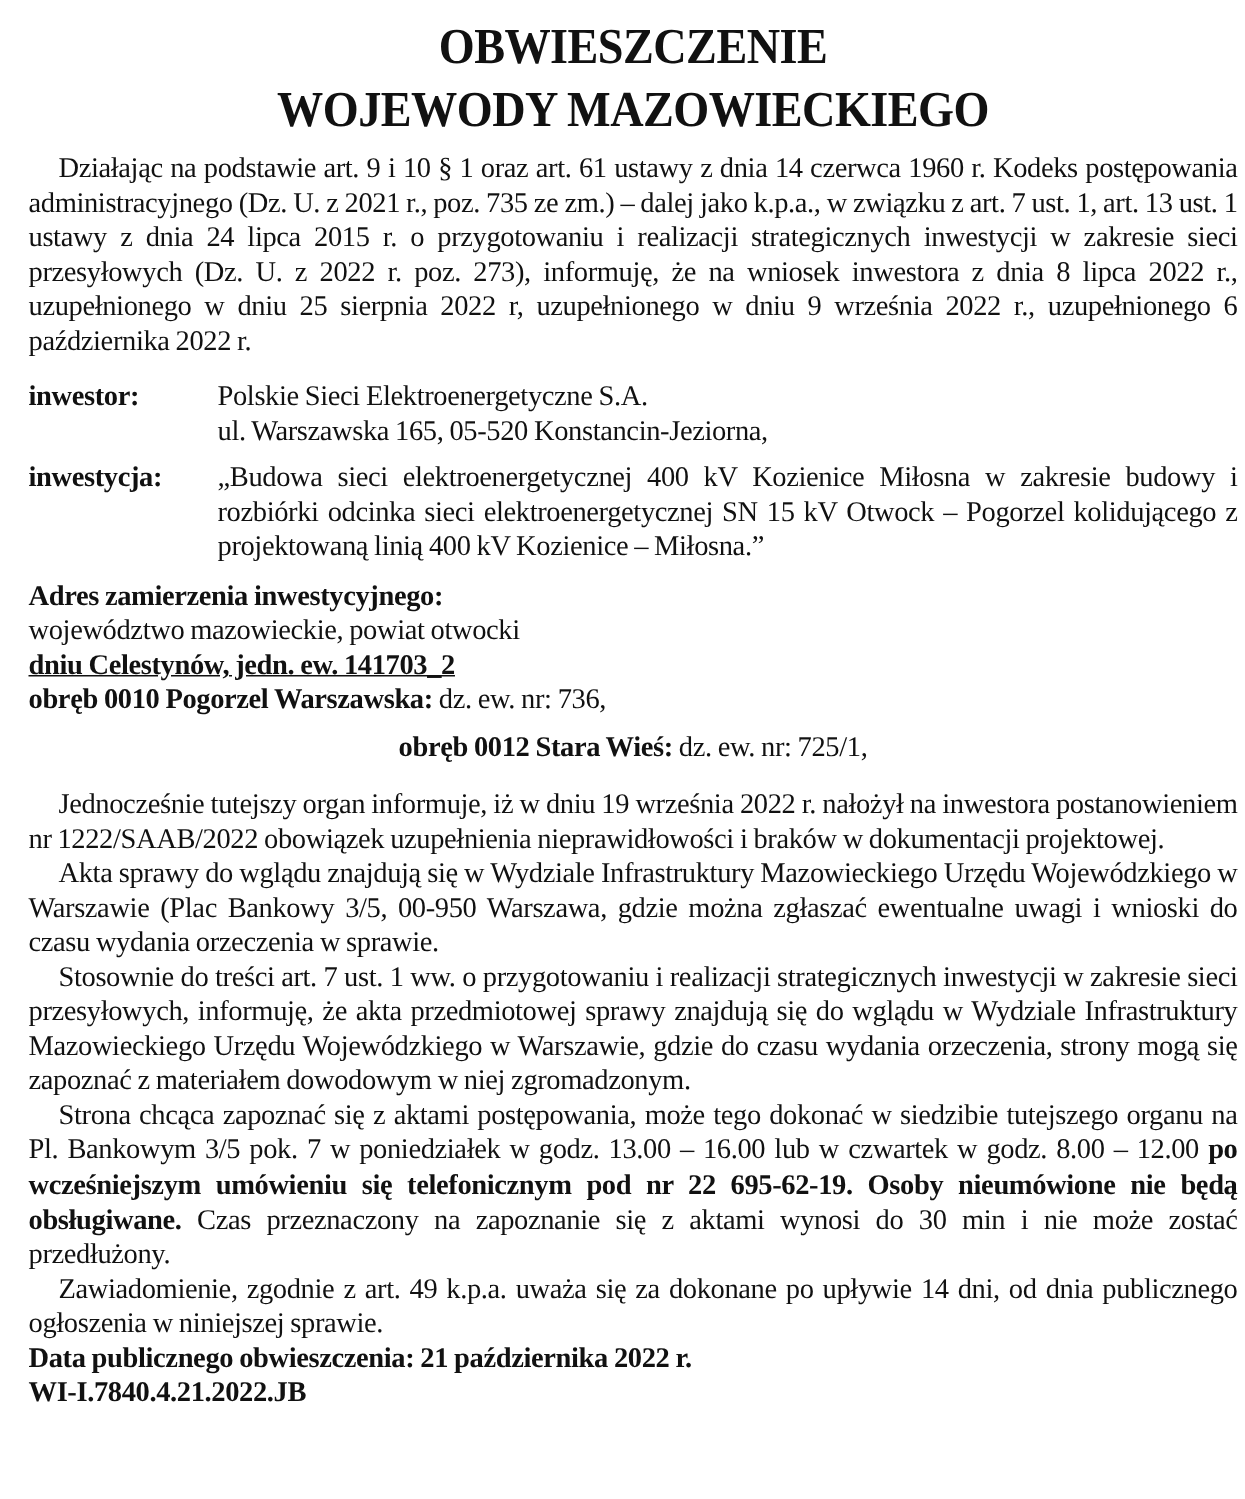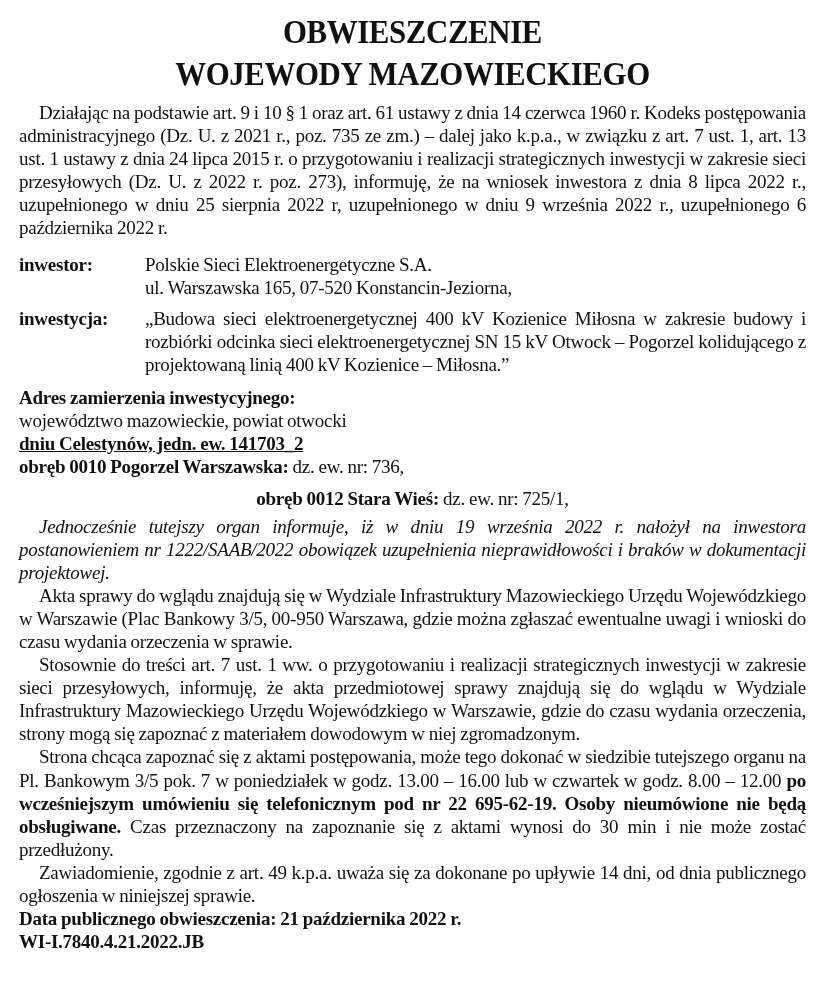--- a/index.html
+++ b/index.html
@@ -12,21 +12,21 @@
       height: 999px;
       overflow: hidden;
       color: #111111;
       font-family: "Liberation Serif", serif;
     }
     .page {
       position: relative;
       width: 830px;
       height: 719px;
       box-sizing: border-box;
-      padding: 0 24px 0 19px;
+      padding: 0 5px 0 19px;
     }
     .title {
       text-align: center;
       font-weight: bold;
       font-size: 33.5px;
       line-height: 42px;
       letter-spacing: -0.4px;
       margin: 0;
       transform: scaleX(0.92);
       transform-origin: center;
@@ -57,39 +57,39 @@
       flex: 1;
       text-align: justify;
     }
     .row.investor { margin-top: 13px; }
     .row.investment { margin-top: 8px; }
     .address { margin-top: 10px; }
     .line { margin: 0; text-align: left; }
     .b { font-weight: bold; }
     .u { text-decoration: underline; }
     .gap8 { margin-top: 9px; text-align: center; }
-    .after-address { margin-top: 4px; font-style: italic; }
+    .after-address { margin-top: 14px; }
   </style>
 </head>
 <body>
 
 <div class="page">
 
   <h1 class="title title1">OBWIESZCZENIE</h1>
   <h1 class="title">WOJEWODY MAZOWIECKIEGO</h1>
 
   <div class="body-text">
 
     <p class="para intro">Działając na podstawie art. 9 i 10 § 1 oraz art. 61 ustawy z dnia 14 czerwca 1960 r. Kodeks postępowania administracyjnego (Dz. U. z 2021 r., poz. 735 ze zm.) – dalej jako k.p.a., w związku z art. 7 ust. 1, art. 13 ust. 1 ustawy z dnia 24 lipca 2015 r. o przygotowaniu i realizacji strategicznych inwestycji w zakresie sieci przesyłowych (Dz. U. z 2022 r. poz. 273), informuję, że na wniosek inwestora z dnia 8 lipca 2022 r., uzupełnionego w dniu 25 sierpnia 2022 r, uzupełnionego w dniu 9 września 2022 r., uzupełnionego 6 października 2022 r.</p>
 
     <div class="row investor">
       <div class="label">inwestor:</div>
       <div class="content">
         <div class="line">Polskie Sieci Elektroenergetyczne S.A.</div>
-        <div class="line">ul. Warszawska 165, 07-520 Konstancin-Jeziorna,</div>
+        <div class="line">ul. Warszawska 165, 05-520 Konstancin-Jeziorna,</div>
       </div>
     </div>
 
     <div class="row investment">
       <div class="label">inwestycja:</div>
       <div class="content">„Budowa sieci elektroenergetycznej 400 kV Kozienice Miłosna w zakresie budowy i rozbiórki odcinka sieci elektroenergetycznej SN 15 kV Otwock – Pogorzel kolidującego z projektowaną linią 400 kV Kozienice – Miłosna.”</div>
     </div>
 
     <div class="address">
       <div class="line b">Adres zamierzenia inwestycyjnego:</div>

